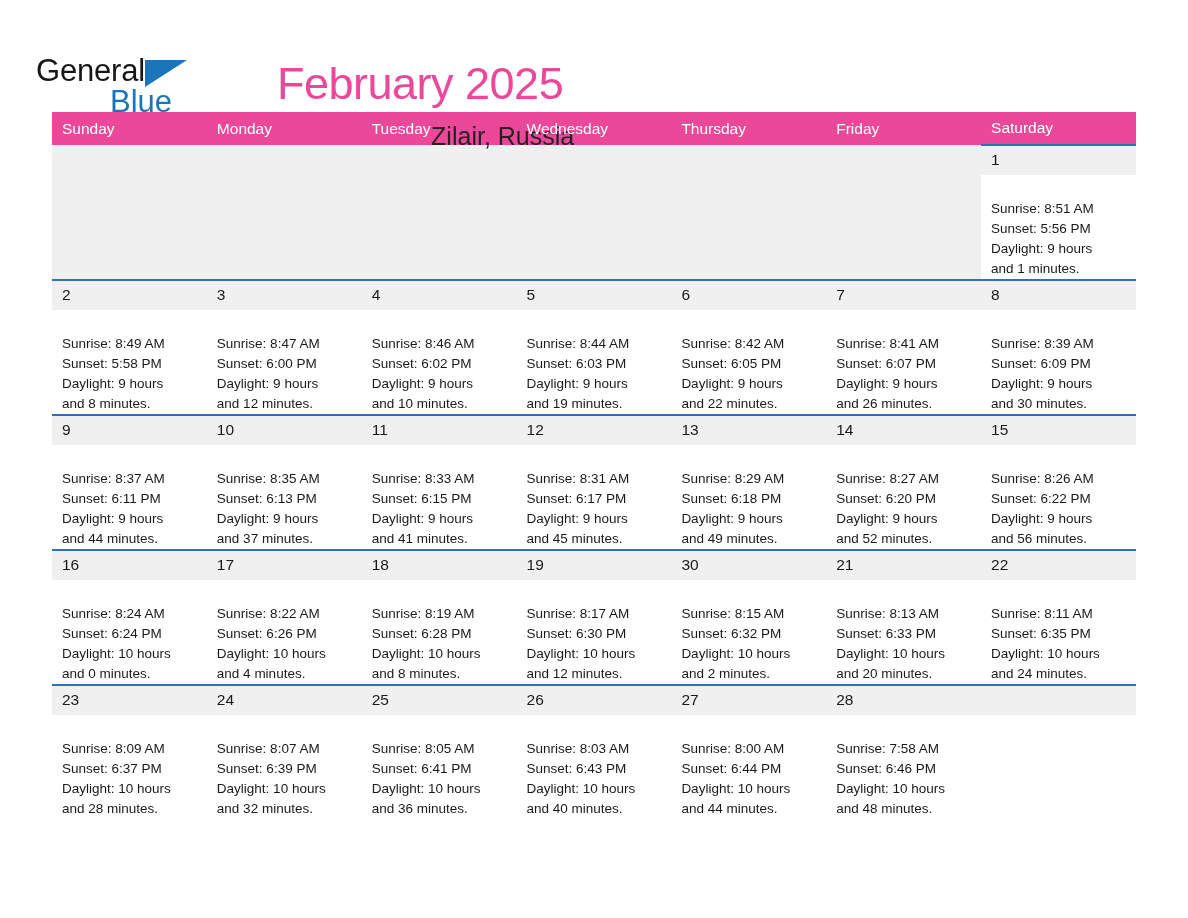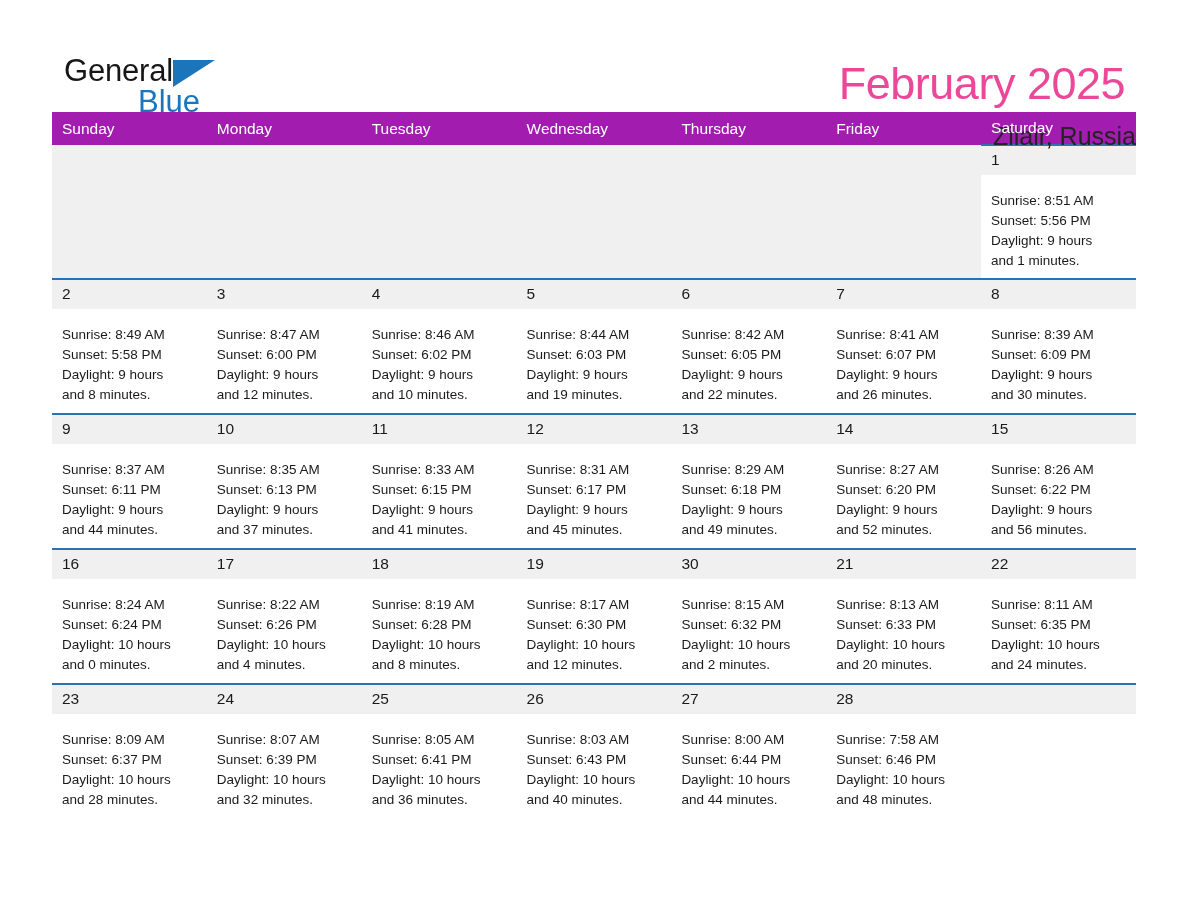--- a/index.html
+++ b/index.html
@@ -20,22 +20,22 @@
     position: relative;
     width: 1188px;
     height: 918px;
     padding: 0;
   }
 
   
   .header {
     display: flex;
     align-items: flex-start;
-    justify-content: space-between;
-    padding: 48px 52px 0 64px;
+    justify-content: flex-start;
+    padding: 48px 52px 0 36px;
     height: 112px;
   }
   .brand {
     position: relative;
     width: 230px;
     height: 70px;
     padding-top: 6px;
   }
   .brand-row1 {
     display: block;
@@ -89,21 +89,21 @@
   }
 
   
   .calendar {
     margin: 0 52px;
     width: 1084px;
     border-collapse: collapse;
     table-layout: fixed;
   }
   .calendar th {
-    background: #a21caf;
+    background: #ec4899;
     color: #ffffff;
     font-weight: normal;
     font-size: 15.5px;
     text-align: left;
     padding: 7px 0 7px 10px;
     height: 30px;
     border: none;
   }
   .calendar td {
     vertical-align: top;
@@ -126,21 +126,21 @@
     font-size: 15.5px;
     line-height: 20px;
     color: #1a1a1a;
     padding: 4px 0 5px 10px;
     height: 29px;
   }
   .daynum.blank {
     color: transparent;
   }
   .details {
-    padding: 16px 8px 0 10px;
+    padding: 24px 8px 0 10px;
     font-size: 13.5px;
     line-height: 20px;
     color: #1a1a1a;
   }
   .details div { white-space: nowrap; }
 </style>
 </head>
 <body>
 
 <div class="page">

